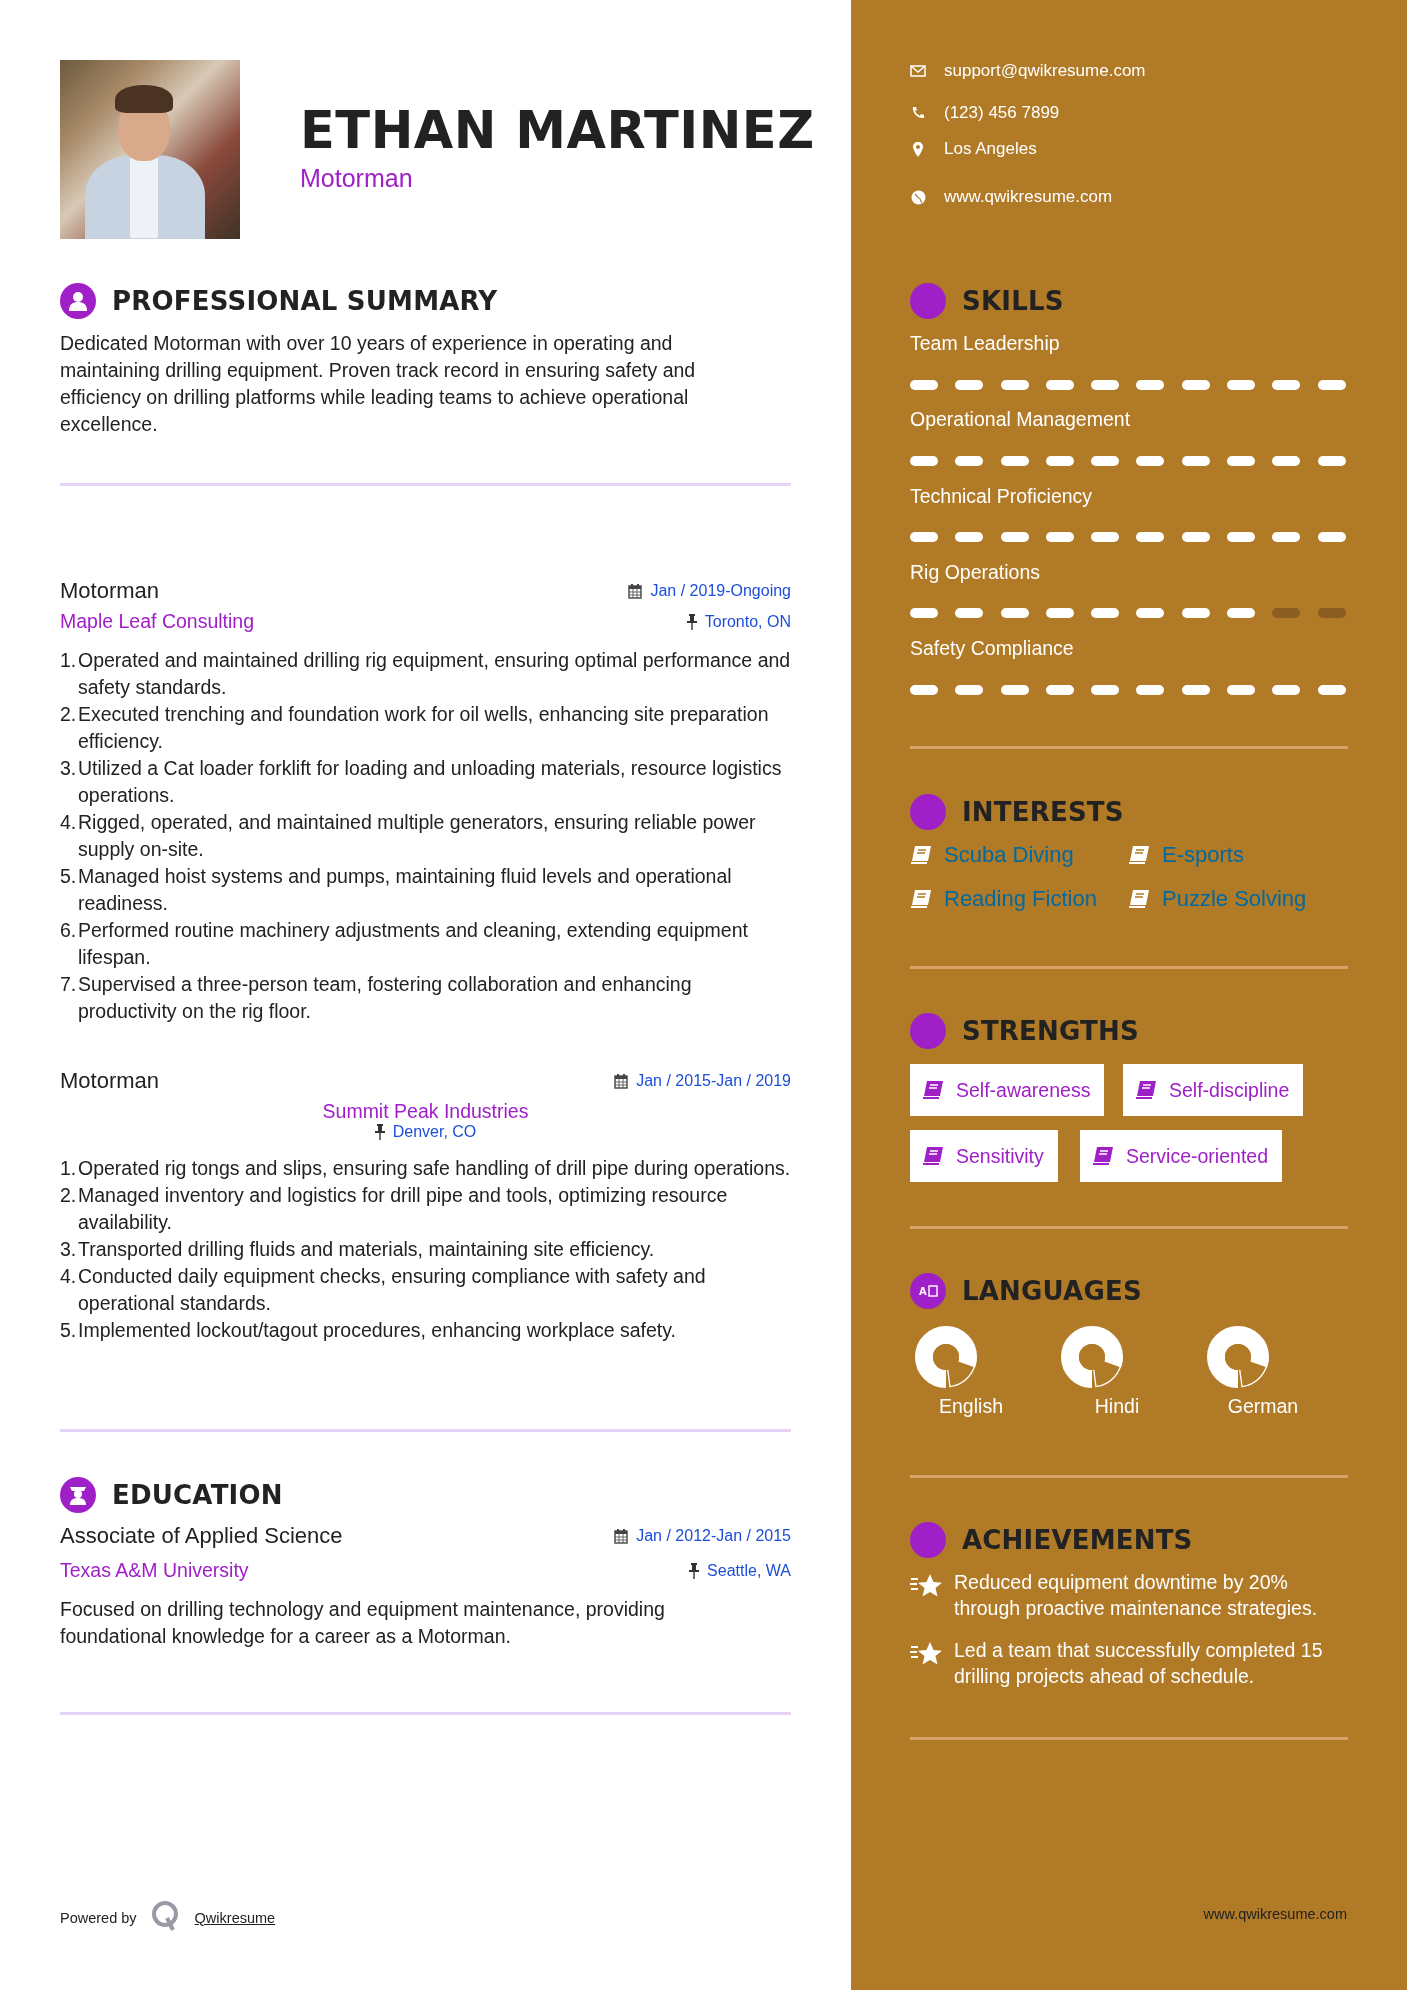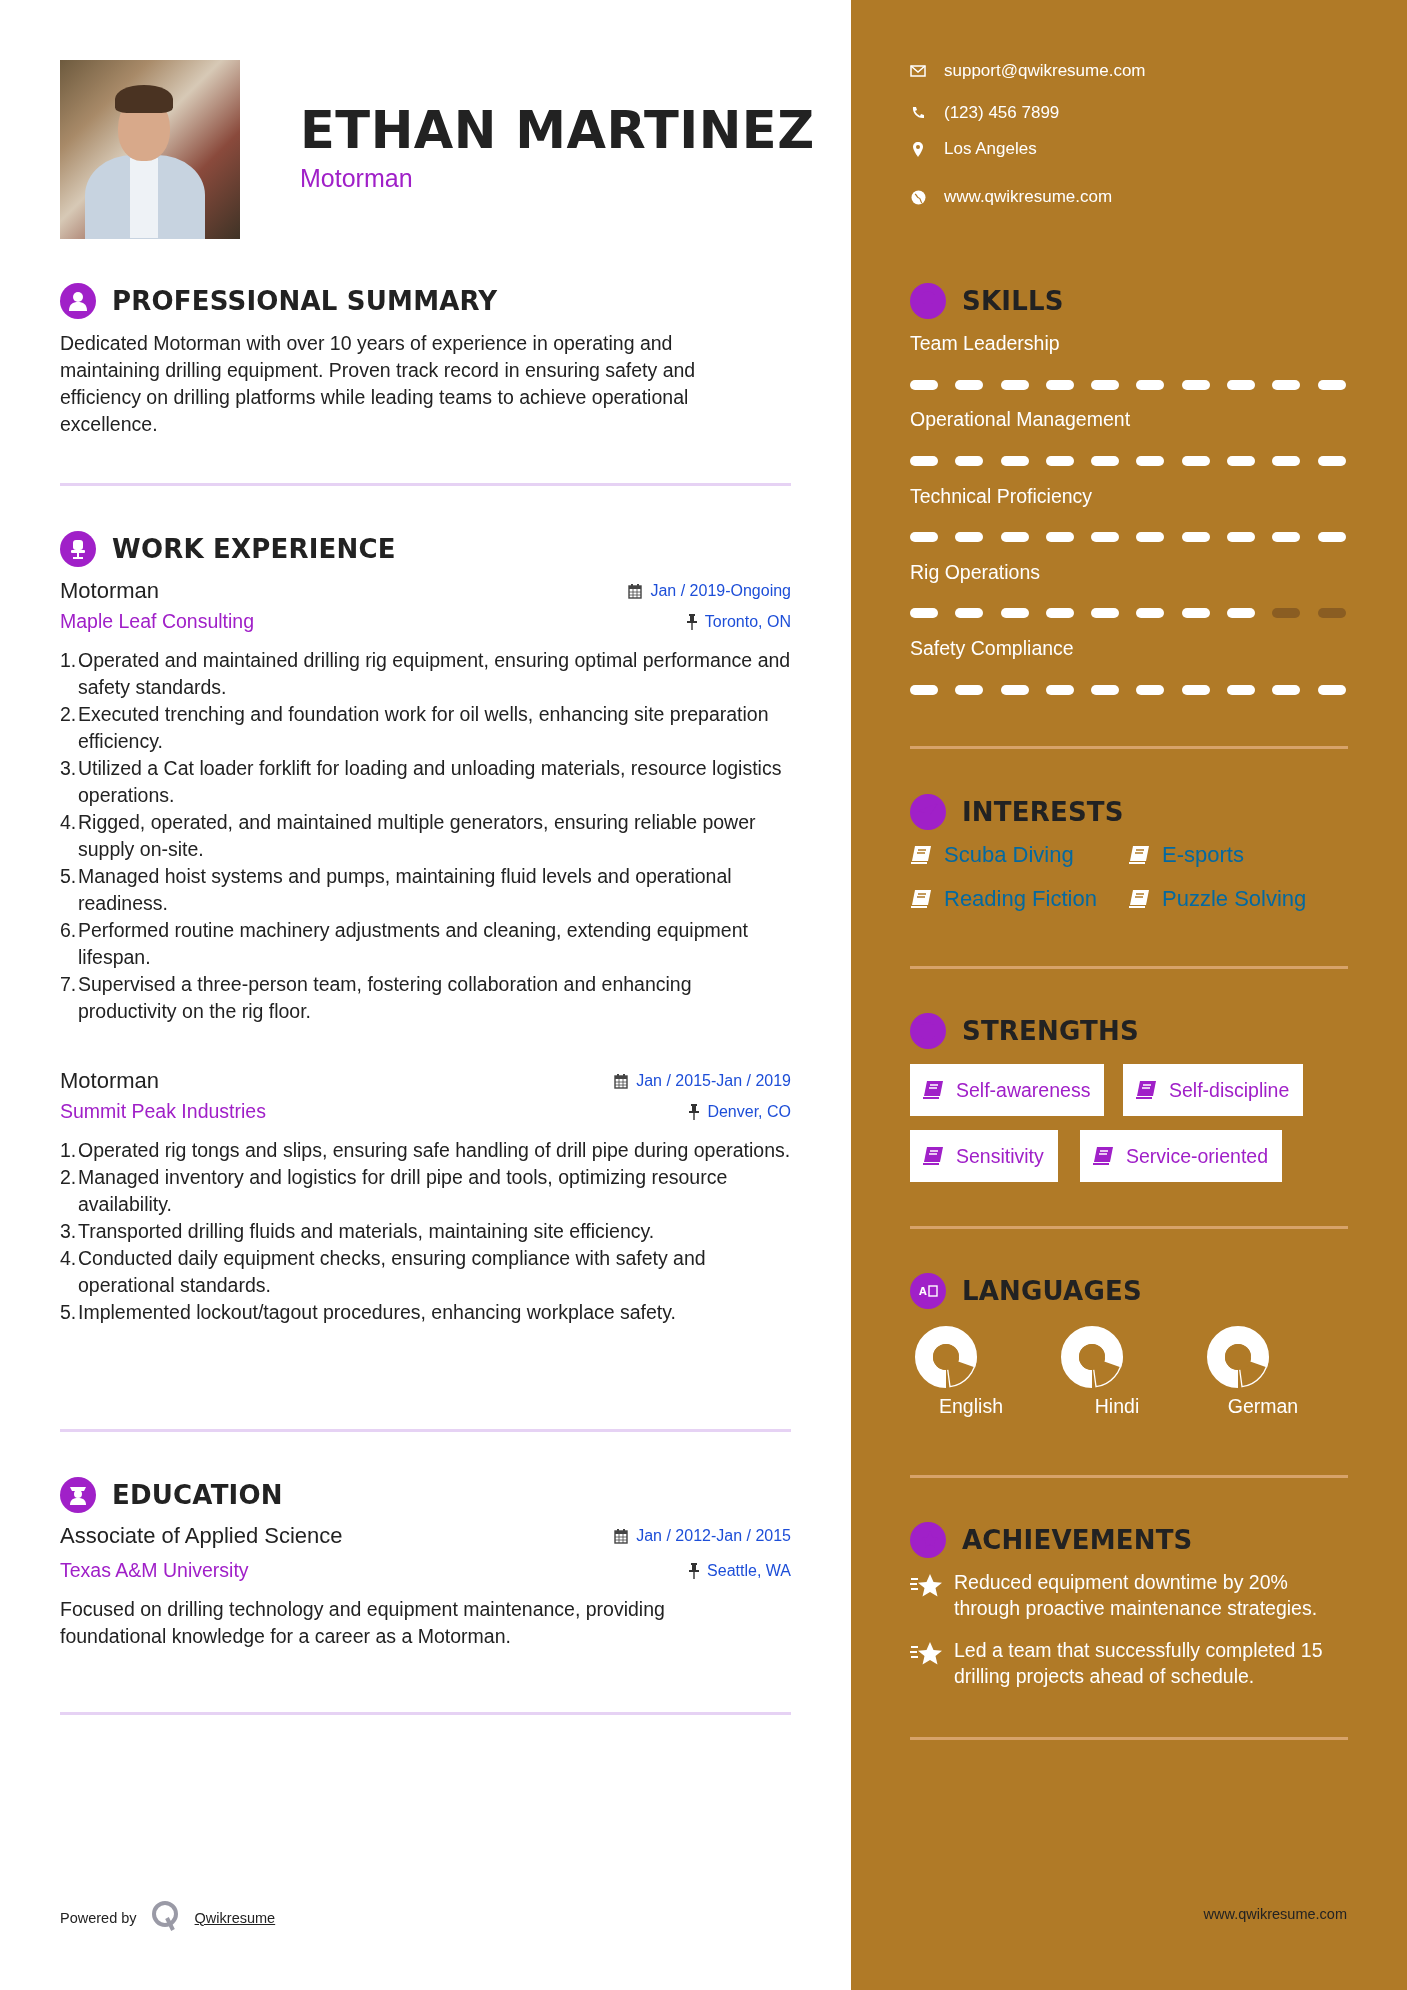--- a/index.html
+++ b/index.html
@@ -90,31 +90,20 @@
       <svg width="22" height="22" viewBox="0 0 22 22">
           <circle cx="11" cy="7" r="5" fill="#fff"></circle>
           <path d="M2 21 C2 14 6 12 11 12 C16 12 20 14 20 21 Z" fill="#fff"></path>
         </svg>
     </div>
     <div class="sec-title">PROFESSIONAL SUMMARY</div>
   </div>
   <div class="para" style="left:60px; top:330px; width:700px;">Dedicated Motorman with over 10 years of experience in operating and maintaining drilling equipment. Proven track record in ensuring safety and efficiency on drilling platforms while leading teams to achieve operational excellence.</div>
   <div class="divider-left" style="top:483px;"></div>
 
-  <div class="sec-head" style="left:60px; top:531px;">
-    <div class="sec-icon">
-      <svg width="22" height="22" viewBox="0 0 22 22">
-          <rect x="6" y="2" width="10" height="10" rx="3" fill="#fff"></rect>
-          <rect x="4" y="12" width="14" height="3" rx="1" fill="#fff"></rect>
-          <rect x="10" y="15" width="2" height="4" fill="#fff"></rect>
-          <rect x="6" y="19" width="10" height="2" fill="#fff"></rect>
-        </svg>
-    </div>
-    <div class="sec-title">WORK EXPERIENCE</div>
-  </div>
 
   <div class="job" style="top:578px;">
     <div class="job-row">
       <div class="job-title">Motorman</div>
       <div class="job-meta">
         <svg width="14" height="15" viewBox="0 0 14 15">
             <rect x="1" y="2" width="12" height="12" fill="none" stroke="#444" stroke-width="1.4"></rect>
             <rect x="1" y="2" width="12" height="3" fill="#444"></rect>
             <rect x="3" y="0" width="2" height="3" fill="#444"></rect>
             <rect x="9" y="0" width="2" height="3" fill="#444"></rect>
@@ -174,21 +163,21 @@
         <svg width="14" height="15" viewBox="0 0 14 15">
             <rect x="1" y="2" width="12" height="12" fill="none" stroke="#444" stroke-width="1.4"></rect>
             <rect x="1" y="2" width="12" height="3" fill="#444"></rect>
             <rect x="3" y="0" width="2" height="3" fill="#444"></rect>
             <rect x="9" y="0" width="2" height="3" fill="#444"></rect>
             <path d="M1 8 H13 M1 11 H13 M5 5 V14 M9 5 V14" stroke="#444" stroke-width="0.8"></path>
           </svg>
         <span>Jan / 2015-Jan / 2019</span>
       </div>
     </div>
-    <div class="job-row" style="margin-top:6px;">
+    <div class="job-row" style="margin-top:6px;flex-direction:column;">
       <div class="job-company">Summit Peak Industries</div>
       <div class="job-meta">
         <svg width="10" height="16" viewBox="0 0 10 16">
             <rect x="2" y="0" width="6" height="2" fill="#333"></rect>
             <rect x="3" y="2" width="4" height="5" fill="#333"></rect>
             <rect x="0" y="7" width="10" height="2" fill="#333"></rect>
             <rect x="4.3" y="9" width="1.4" height="7" fill="#333"></rect>
           </svg>
         <span>Denver, CO</span>
       </div>

